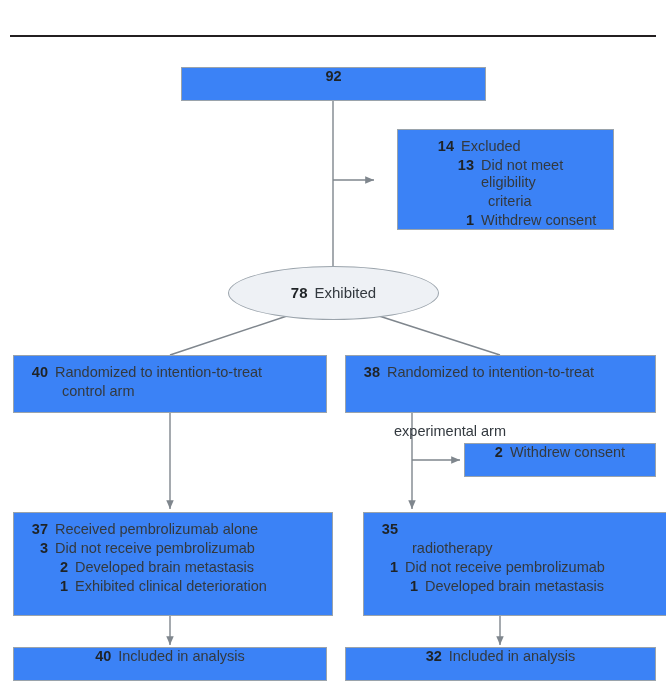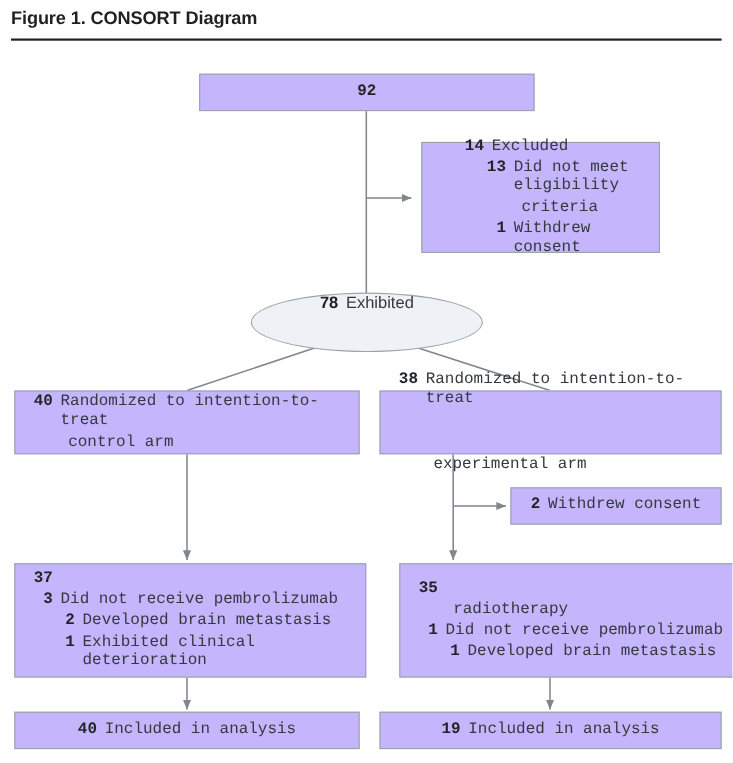--- a/index.html
+++ b/index.html
@@ -48,26 +48,24 @@
     left: 0;
     top: 0;
     width: 666px;
     height: 694px;
   }
 
   
   .node {
     position: absolute;
     box-sizing: border-box;
-    background: #c4b5fd;
+    background: #3b82f6;
     border: 1px solid #9aa3ab;
     display: flex;
     flex-direction: column;
-    justify-content: center;
-    font-family: Liberation Mono, monospace;
   }
   .node.centered {
     align-items: center;
   }
 
   .line {
     display: flex;
     align-items: baseline;
     font-size: 14.5px;
     line-height: 1.18;
@@ -106,30 +104,30 @@
   .node.centered .line .num { width: auto; }
 
   
   .ellipse-node {
     position: absolute;
     box-sizing: border-box;
     background: #eef1f5;
     border: 1px solid #9aa3ab;
     border-radius: 50%;
     display: flex;
+    align-items: center;
     justify-content: center;
   }
   .ellipse-node .line { font-size: 15px; }
 </style>
 </head>
 <body>
 
 <div id="figure-root">
 
-  <div class="fig-title">Figure 1. CONSORT Diagram</div>
   <div class="title-rule"></div>
 
   <svg id="connectors" viewBox="0 0 666 694" width="666" height="694" aria-hidden="true">
     <defs>
       <marker id="arrowR" viewBox="0 0 10 10" refX="9" refY="5" markerWidth="7" markerHeight="7" orient="auto-start-reverse">
         <path d="M 0 1.2 L 9 5 L 0 8.8 z" fill="#7f868d"></path>
       </marker>
     </defs>
     <g stroke="#7f868d" stroke-width="1.4" fill="none">
 
@@ -152,21 +150,21 @@
       <line x1="500" y1="616" x2="500" y2="645" marker-end="url(#arrowR)"></line>
     </g>
   </svg>
 
   <div class="node centered" style="left:181px; top:67px; width:305px; height:34px;">
     <div class="line">
       <span class="num">92</span>
     </div>
   </div>
 
-  <div class="node list-box" style="left:383px; top:129px; width:217px; height:101px;padding-left:32px;">
+  <div class="node list-box" style="left:397px; top:129px; width:217px; height:101px;padding-left:32px;">
     <div class="line lvl0">
       <span class="num">14</span>
       <span class="txt">Excluded</span>
     </div>
     <div class="line lvl1">
       <span class="num">13</span>
       <span class="txt">Did not meet eligibility</span>
     </div>
     <div class="line cont">
       <span class="txt">criteria</span>
@@ -207,20 +205,21 @@
   <div class="node centered" style="left:464px; top:443px; width:192px; height:34px;">
     <div class="line">
       <span class="num">2</span>
       <span class="txt">Withdrew consent</span>
     </div>
   </div>
 
   <div class="node list-box" style="left:13px; top:512px; width:320px; height:104px;">
     <div class="line lvl0">
       <span class="num">37</span>
+      <span class="txt">Received pembrolizumab alone</span>
     </div>
     <div class="line lvl0">
       <span class="num">3</span>
       <span class="txt">Did not receive pembrolizumab</span>
     </div>
     <div class="line lvl1">
       <span class="num">2</span>
       <span class="txt">Developed brain metastasis</span>
     </div>
     <div class="line lvl1">
@@ -248,18 +247,18 @@
 
   <div class="node centered" style="left:13px; top:647px; width:314px; height:34px;">
     <div class="line">
       <span class="num">40</span>
       <span class="txt">Included in analysis</span>
     </div>
   </div>
 
   <div class="node centered" style="left:345px; top:647px; width:311px; height:34px;">
     <div class="line">
-      <span class="num">19</span>
+      <span class="num">32</span>
       <span class="txt">Included in analysis</span>
     </div>
   </div>
 
 </div>
 
 </body></html>

